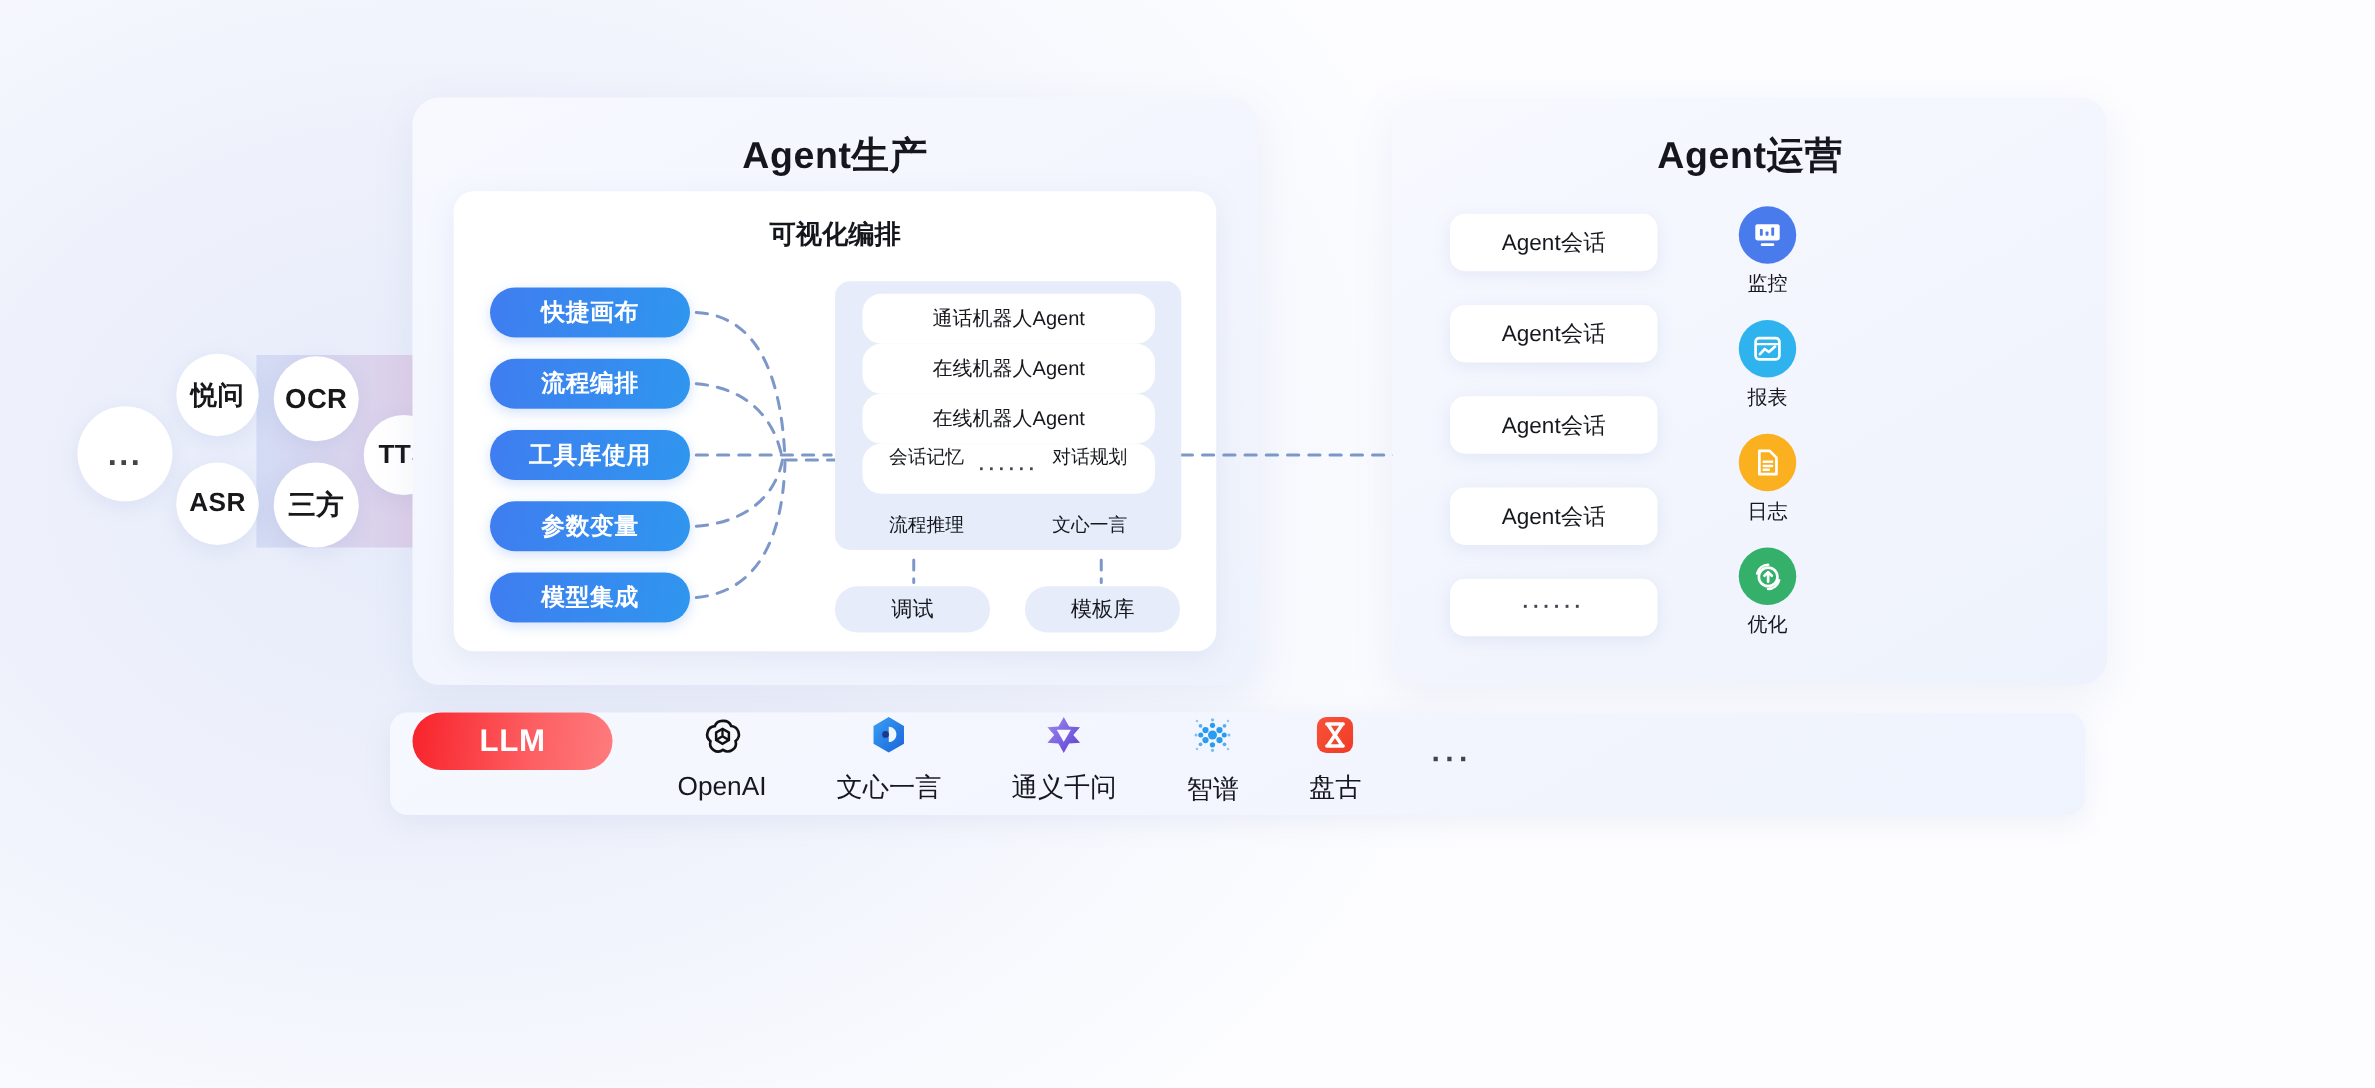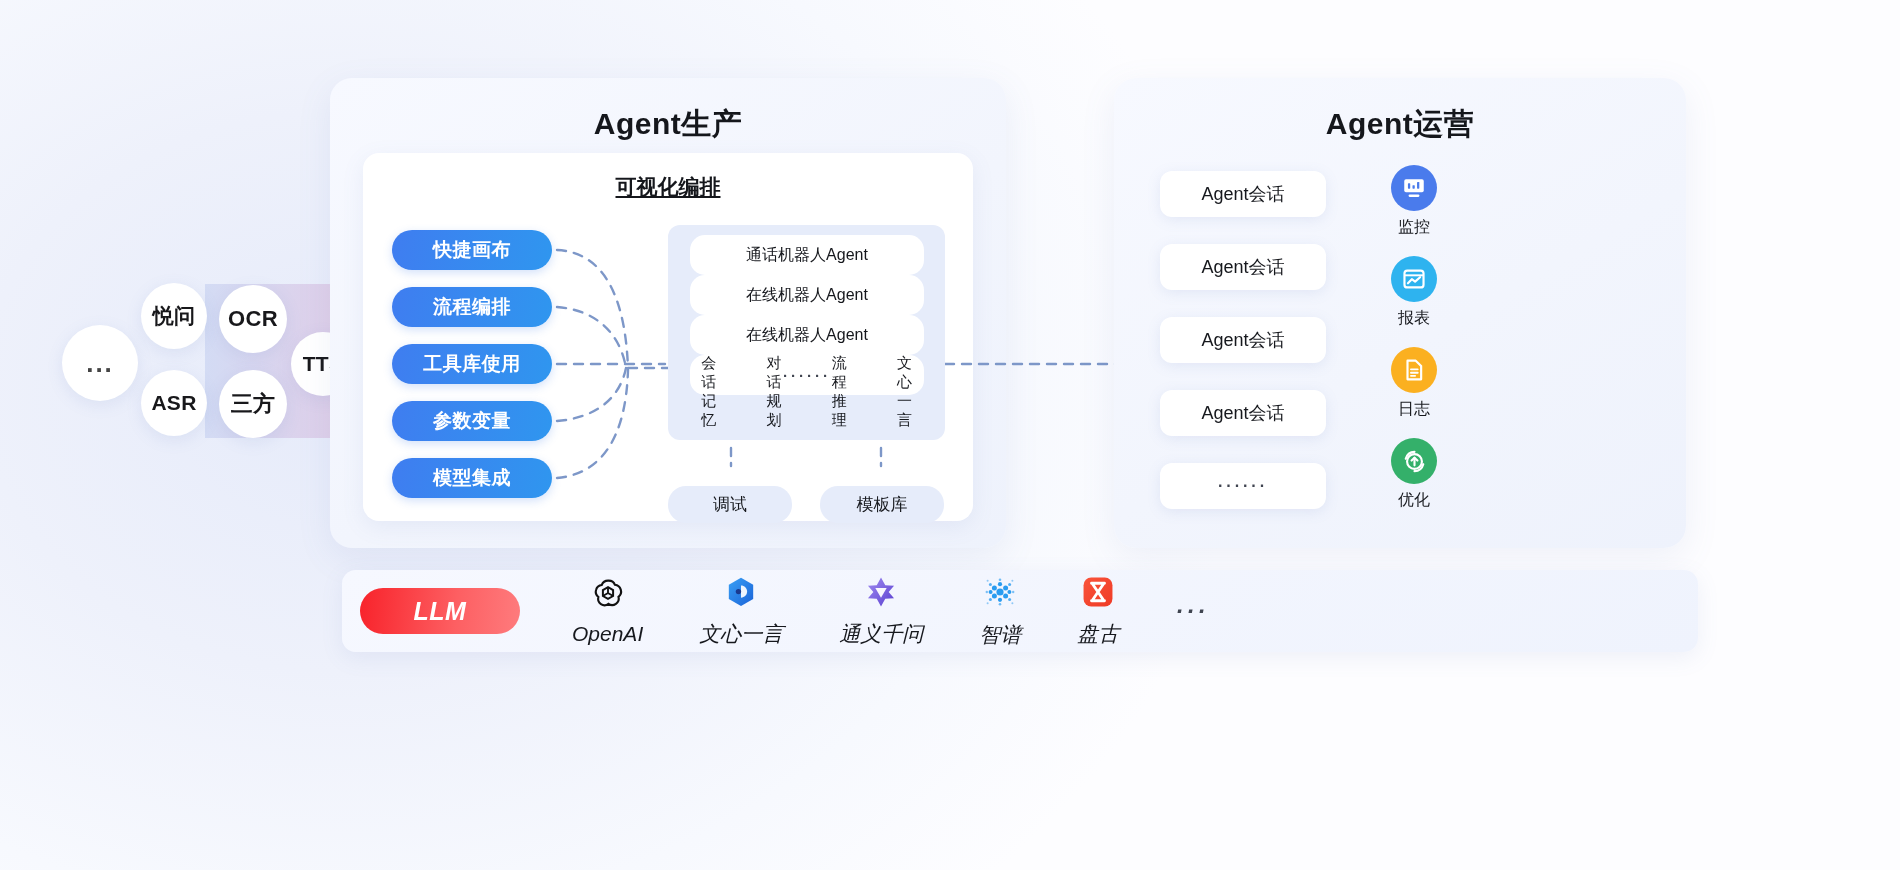--- a/index.html
+++ b/index.html
@@ -55,21 +55,21 @@
 
   
   #vis-card {
     position: absolute; left: 363px; top: 153px;
     width: 610px; height: 368px;
     background: #ffffff; border-radius: 16px;
     box-shadow: 0 6px 22px rgba(110,130,190,0.10);
   }
   #vis-title {
     position: absolute; left: 0; right: 0; top: 20px;
-    text-align: center; font-size: 21px; font-weight: 700; color: #15171c; text-decoration: underline;
+    text-align: center; font-size: 21px; font-weight: 700; color: #15171c;
   }
 
   
   .pill {
     position: absolute; left: 392px;
     width: 160px; height: 40px;
     border-radius: 20px;
     background: linear-gradient(100deg, #3f7df0 0%, #2f96ef 100%);
     color: #fff; font-size: 19px; font-weight: 700;
     display: flex; align-items: center; justify-content: center;
@@ -85,29 +85,29 @@
   }
   .agent-row {
     position: absolute; left: 22px; width: 234px; height: 40px;
     background: #fff; border-radius: 15px;
     display: flex; align-items: center; justify-content: center;
     font-size: 16px; color: #16181d; font-weight: 400; text-align: right;
   }
   .agent-row.dots { letter-spacing: 3px; color: #3f4450; font-weight: 700; font-size: 15px; }
   .cap-grid {
     position: absolute; left: 0; right: 0; bottom: 10px;
-    display: grid; grid-template-columns: 1fr 1fr 1fr 1fr;
+    display: grid; grid-template-columns: 1fr 1fr;
     row-gap: 2px; column-gap: 6px;
     padding: 0 26px;
     font-size: 15px; color: #16181d; text-align: center; gap: 36px;
   }
 
   
   .chip {
-    position: absolute; top: 486px;
+    position: absolute; top: 469px;
     width: 124px; height: 37px;
     background: #e6ecfa; border-radius: 18px;
     display: flex; align-items: center; justify-content: center;
     font-size: 17px; color: #16181d;
   }
   #chip-debug { left: 668px; }
   #chip-tpl   { left: 820px; }
 
   
   .session {
@@ -124,26 +124,26 @@
   .opsitem { position: absolute; left: 1377px; width: 74px; text-align: center; }
   .opsicon {
     width: 46px; height: 46px; border-radius: 50%;
     margin: 0 auto 6px;
     display: flex; align-items: center; justify-content: center;
   }
   .opslabel { font-size: 16px; color: #16181d; font-weight: 400; }
 
   
   #llm-bar {
-    position: absolute; left: 342px; top: 570px;
+    position: absolute; left: 312px; top: 570px;
     width: 1356px; height: 82px;
     background: linear-gradient(150deg,#f6f8ff 0%,#eff3fd 100%);
     border-radius: 14px;
     box-shadow: 0 6px 22px rgba(110,130,190,0.10);
-    display: flex; align-items: center; font-style: italic;
+    display: flex; align-items: flex-start;
   }
   #llm-pill {
     margin-left: 18px;
     width: 160px; height: 46px; border-radius: 23px;
     background: linear-gradient(95deg,#f8232b 0%,#fd5f62 60%,#fe7b7d 100%);
     color: #fff; font-size: 25px; font-weight: 700;
     display:flex; align-items:center; justify-content:center;
     letter-spacing: .5px;
   }
   .vendor {

